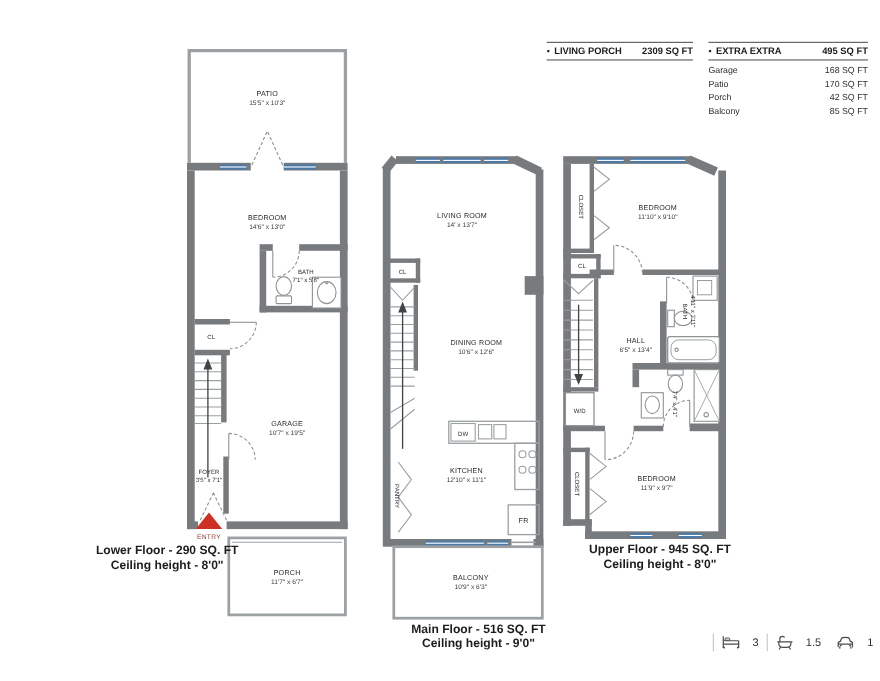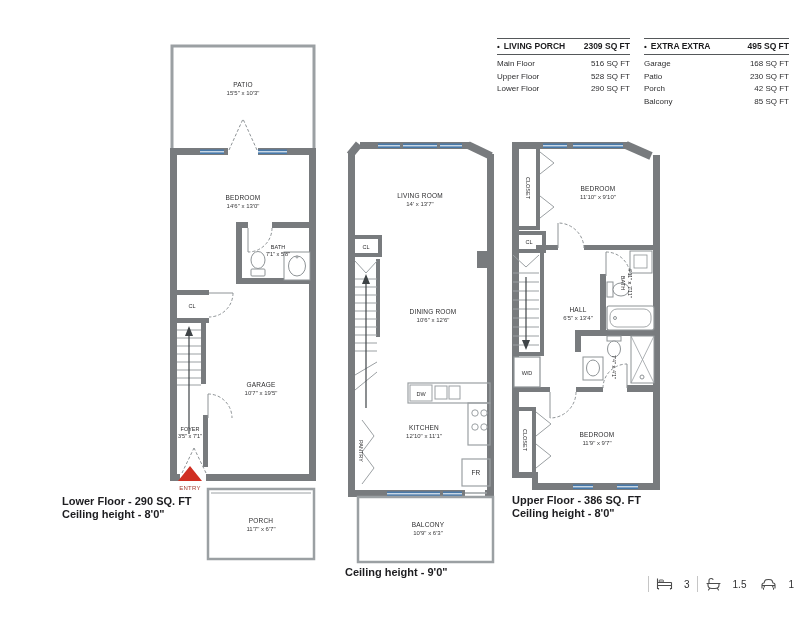--- a/index.html
+++ b/index.html
@@ -15,21 +15,21 @@
   .fix{stroke:#8e9396;fill:#ffffff;}
   .door{stroke:#8e9396;fill:none;stroke-width:1;stroke-dasharray:3,2;}
   .leaf{stroke:#8e9396;fill:none;stroke-width:1;}
   .legend{position:absolute;top:38px;}
   .legend-head{display:flex;align-items:center;font-weight:bold;font-size:8.5px;color:#1b1b1d;
                padding:2px 0 3px 0;border-top:1px solid #55585a;border-bottom:1px solid #55585a;}
   .legend-head .bullet{font-size:8px;margin-right:4px;}
   .legend-head .total{margin-left:auto;}
   .legend-row{display:flex;justify-content:space-between;font-size:8px;color:#2f2f31;line-height:12.5px;}
   .legend-rows{padding-top:3px;}
-  .caption{position:absolute;font-weight:bold;font-size:11px;line-height:12.5px;color:#1d1d20;}
+  .caption{position:absolute;text-align:center;font-weight:bold;font-size:11px;line-height:12.5px;color:#1d1d20;}
   .stats{position:absolute;left:648px;top:575px;display:flex;align-items:center;height:18px;}
   .stat{display:flex;align-items:center;padding:0 7px;height:16px;}
   .stat.sep{border-left:1px solid #c6c6c6;}
   .stat-value{font-size:10px;color:#2f2f31;margin-left:11px;}
 </style>
 </head>
 <body>
 
 <div class="canvas">
 
@@ -267,71 +267,58 @@
       <text class="dm" x="597" y="445">11'9" x 9'7"</text>
     </g>
   </svg>
 
   <div class="legend" style="left:497px;width:133px">
     <div class="legend-head">
       <span class="bullet">•</span>
       <span>LIVING PORCH</span>
       <span class="total">2309 SQ FT</span>
     </div>
-    <div class="legend-rows">
-      <div class="legend-row">
-        <span>Main Floor</span>
-        <span>516 SQ FT</span>
-      </div>
-      <div class="legend-row">
-        <span>Upper Floor</span>
-        <span>528 SQ FT</span>
-      </div>
-      <div class="legend-row">
-        <span>Lower Floor</span>
-        <span>290 SQ FT</span>
-      </div>
-    </div>
   </div>
 
   <div class="legend" style="left:644px;width:145px">
     <div class="legend-head">
       <span class="bullet">•</span>
       <span>EXTRA EXTRA</span>
       <span class="total">495 SQ FT</span>
     </div>
     <div class="legend-rows">
       <div class="legend-row">
         <span>Garage</span>
         <span>168 SQ FT</span>
       </div>
       <div class="legend-row">
         <span>Patio</span>
-        <span>230 SQ FT</span>
+        <span>170 SQ FT</span>
       </div>
       <div class="legend-row">
         <span>Porch</span>
         <span>42 SQ FT</span>
       </div>
       <div class="legend-row">
         <span>Balcony</span>
         <span>85 SQ FT</span>
       </div>
     </div>
   </div>
 
   <div class="caption" style="left:62px;top:495px;width:180px">
     <div>Lower Floor - 290 SQ. FT</div>
     <div>Ceiling height - 8'0"</div>
   </div>
   <div class="caption" style="left:345px;top:566px;width:180px">
+    <div>Main Floor - 516 SQ. FT</div>
     <div>Ceiling height - 9'0"</div>
   </div>
   <div class="caption" style="left:512px;top:494px;width:176px">
-    <div>Upper Floor - 386 SQ. FT</div>
+    <div>Upper Floor - 945 SQ. FT</div>
     <div>Ceiling height - 8'0"</div>
   </div>
 
   <div class="stats">
     <div class="stat sep">
       <svg width="17" height="14" viewBox="0 0 17 14">
         <path d="M1.5,1.5 V12 M15.5,5.5 V12 M1.5,5.5 H15.5 M1.5,8.5 H15.5 M2.5,11 V12.5 M14.5,11 V12.5" stroke="#4c4c4c" stroke-width="1.1" fill="none"></path>
         <rect x="3" y="3" width="4.5" height="2" rx="1" stroke="#4c4c4c" stroke-width=".9" fill="none"></rect>
       </svg>
       <span class="stat-value">3</span>

